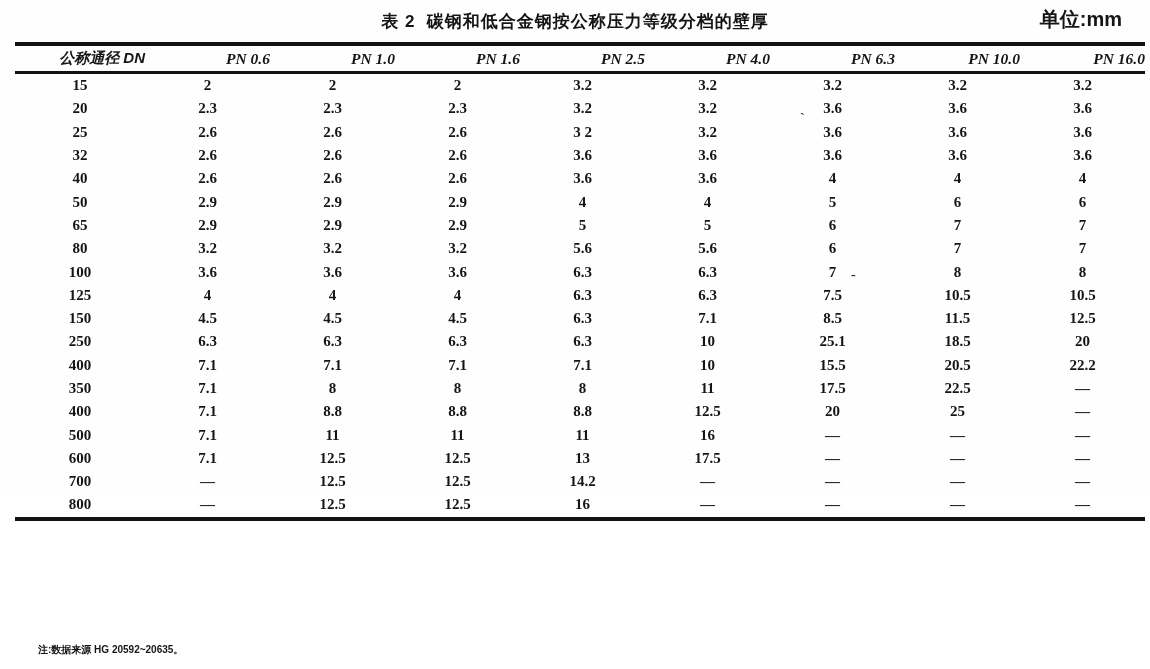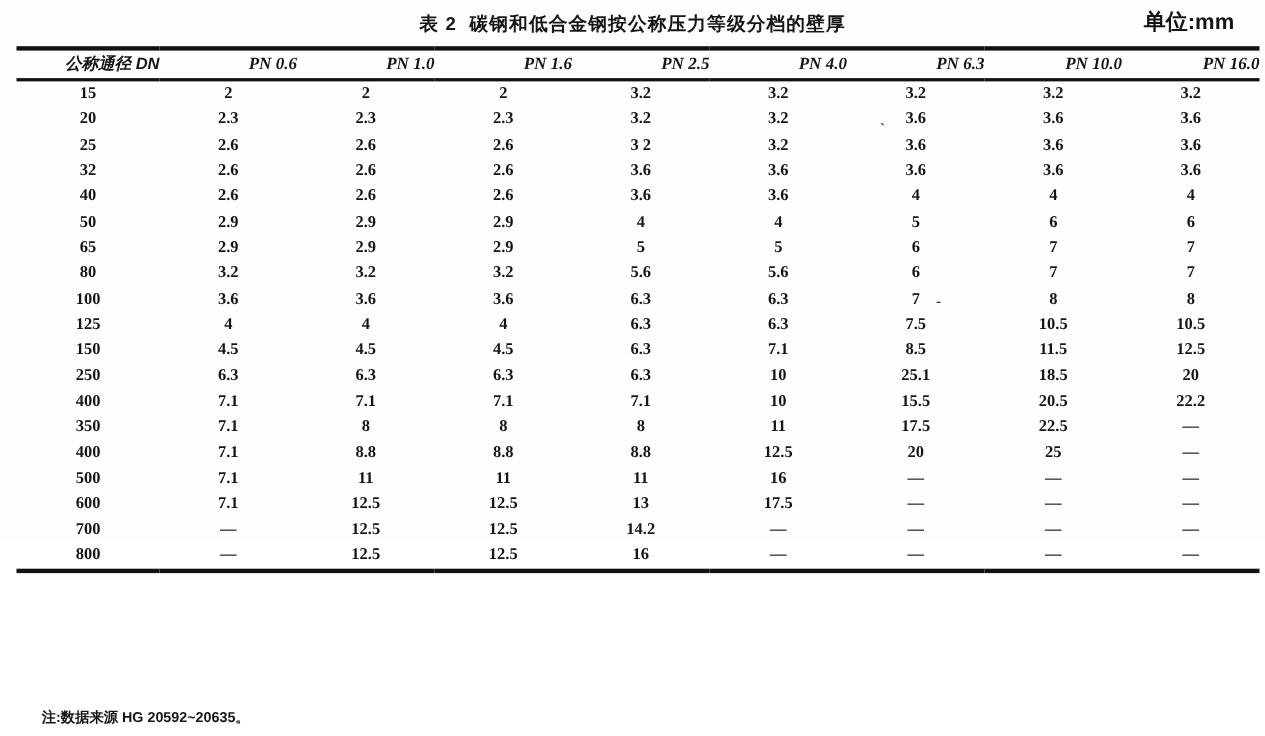--- a/index.html
+++ b/index.html
@@ -84,21 +84,21 @@
     line-height: 1;
     white-space: pre;
   }
   
   .foot-note {
     position: absolute;
     left: 38px;
     top: 643px;
     font-family: "Liberation Sans", sans-serif;
     font-weight: 700;
-    font-size: 13px;
+    font-size: 10px;
   }
   
   .artifact {
     position: absolute;
     font-size: 14px;
     font-weight: 700;
     color: #333;
     line-height: 1;
   }
 </style>

